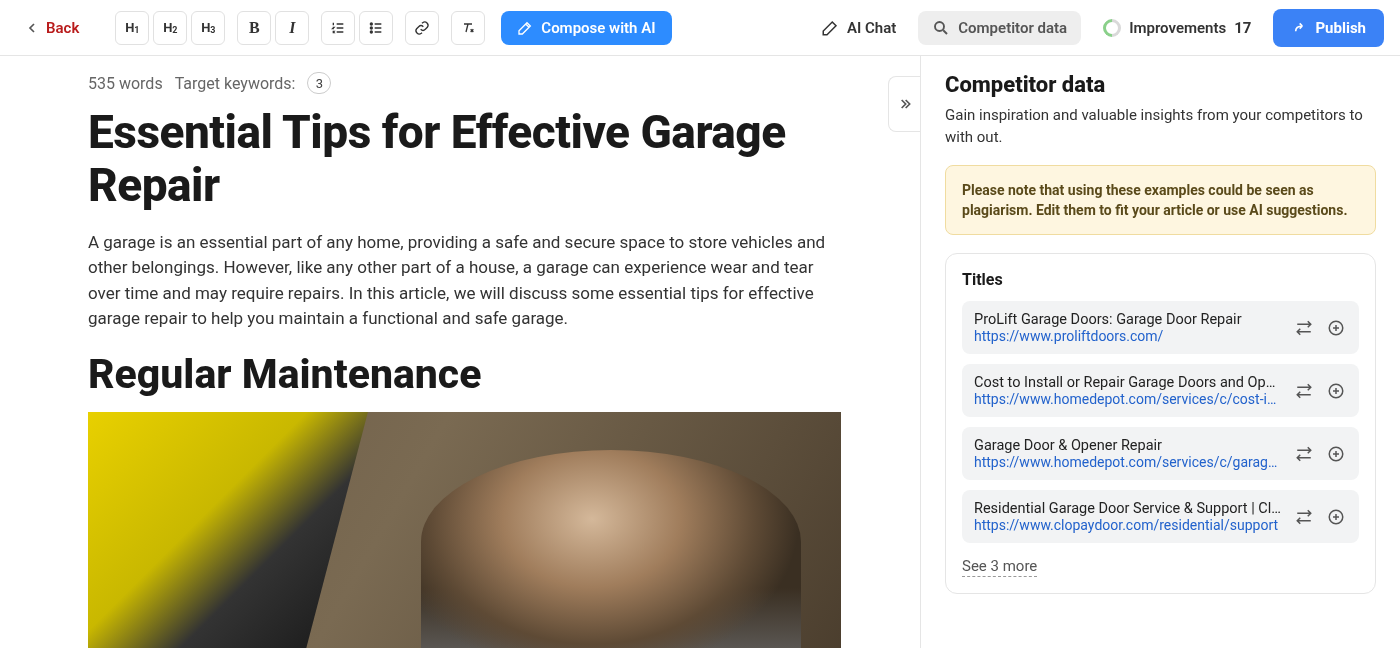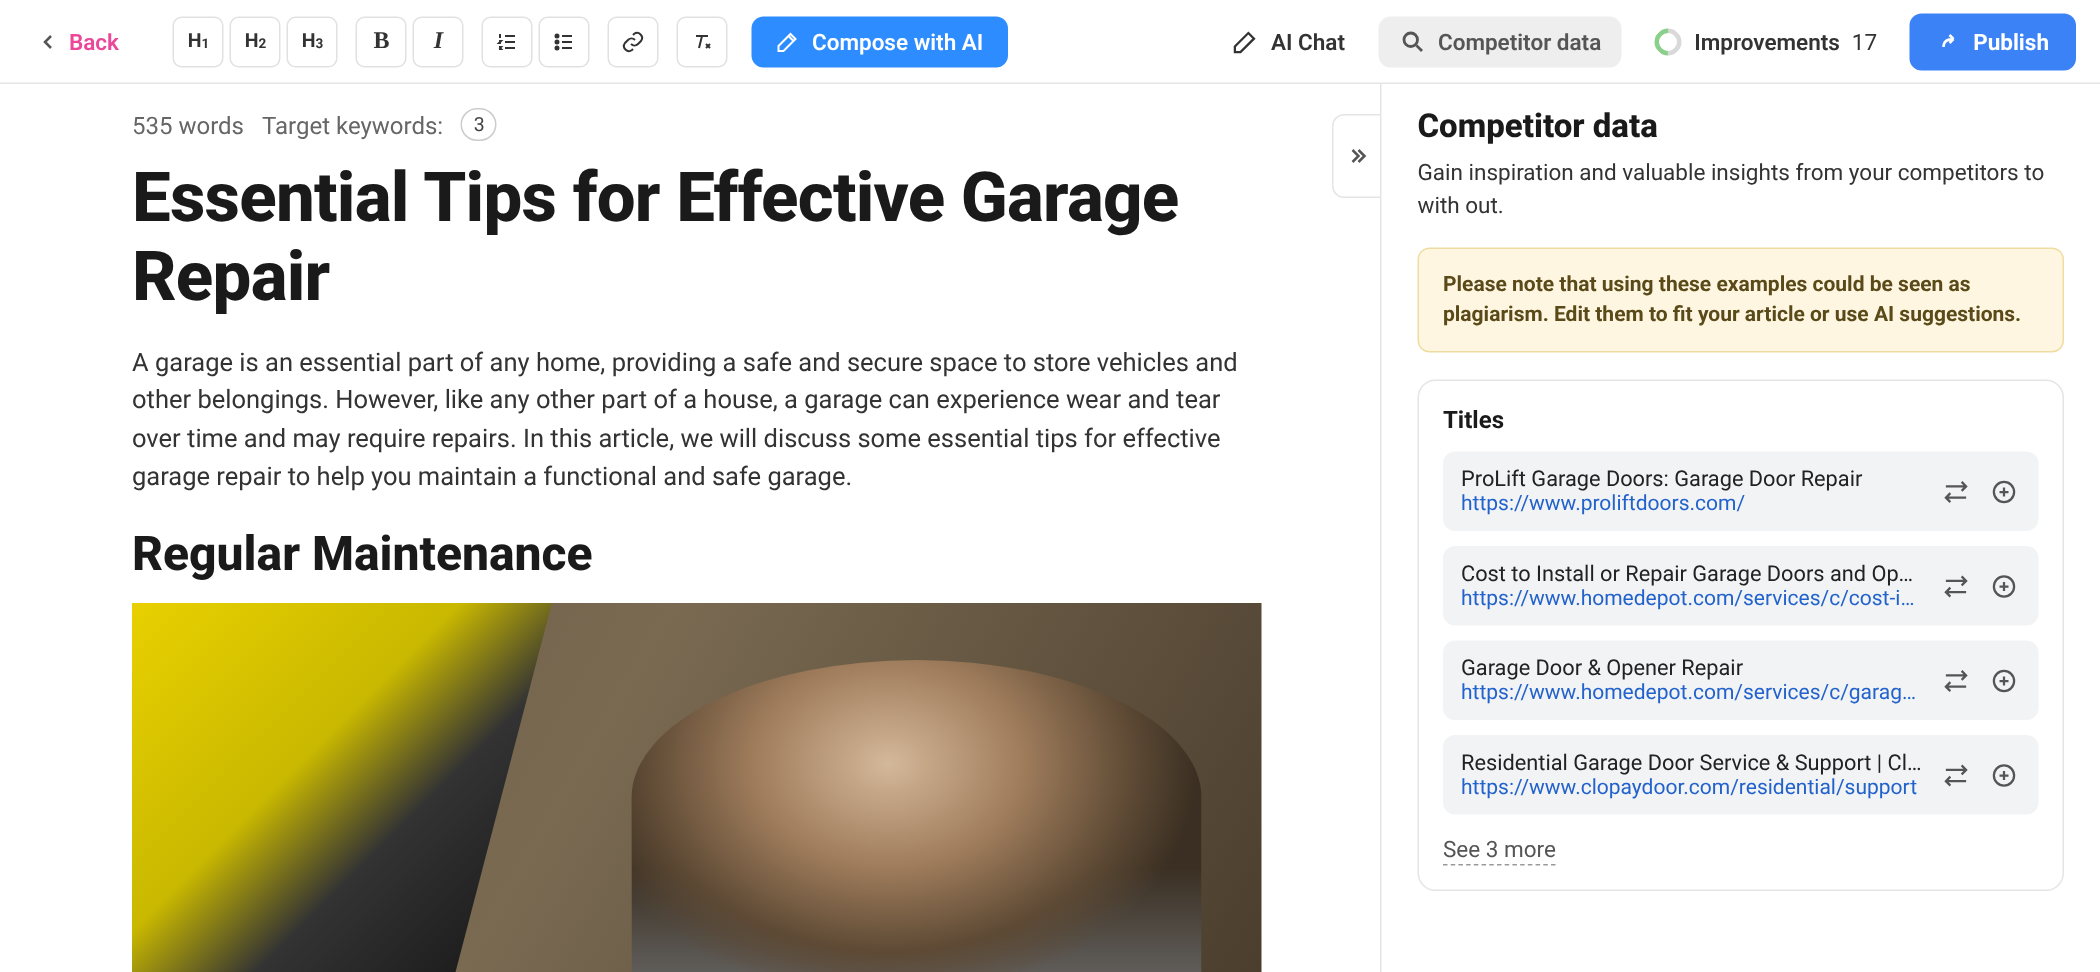--- a/index.html
+++ b/index.html
@@ -18,21 +18,21 @@
       border-bottom: 1px solid #e5e5e5;
       gap: 8px;
       height: 56px;
     }
     .back-btn {
       display: flex;
       align-items: center;
       gap: 6px;
       font-weight: 600;
       font-size: 15px;
-      color: #ec4899;
+      color: #b91c1c;
       cursor: pointer;
       padding: 6px 8px;
     }
     .back-btn svg { width: 16px; height: 16px; }
     .tb-group {
       display: flex;
       align-items: center;
       gap: 4px;
       margin-left: 20px;
     }
@@ -76,21 +76,21 @@
       gap: 8px;
       font-weight: 600;
       font-size: 15px;
       color: #333;
       padding: 8px 14px;
       border-radius: 8px;
       cursor: pointer;
     }
     .right-btn.active { background: #eeeeee; color:#555; }
     .right-btn .count {
-      font-weight: 400;
+      font-weight: 700;
       color: #333;
     }
     .publish-btn {
       display: flex;
       align-items: center;
       gap: 8px;
       background: #3b82f6;
       color: #fff;
       font-weight: 700;
       font-size: 15px;
@@ -137,21 +137,21 @@
       max-width: 760px;
     }
     .paragraph {
       font-size: 17px;
       line-height: 1.5;
       color: #333;
       max-width: 760px;
       margin-bottom: 18px;
     }
     h2.subheading {
-      font-size: 32px;
+      font-size: 41px;
       font-weight: 800;
       margin-bottom: 14px;
     }
     .hero-img {
       width: 753px;
       height: 268px;
       background: linear-gradient(120deg, #6b5a44 0%, #7a6a52 40%, #4a3d2d 100%);
       position: relative;
       overflow: hidden;
     }

